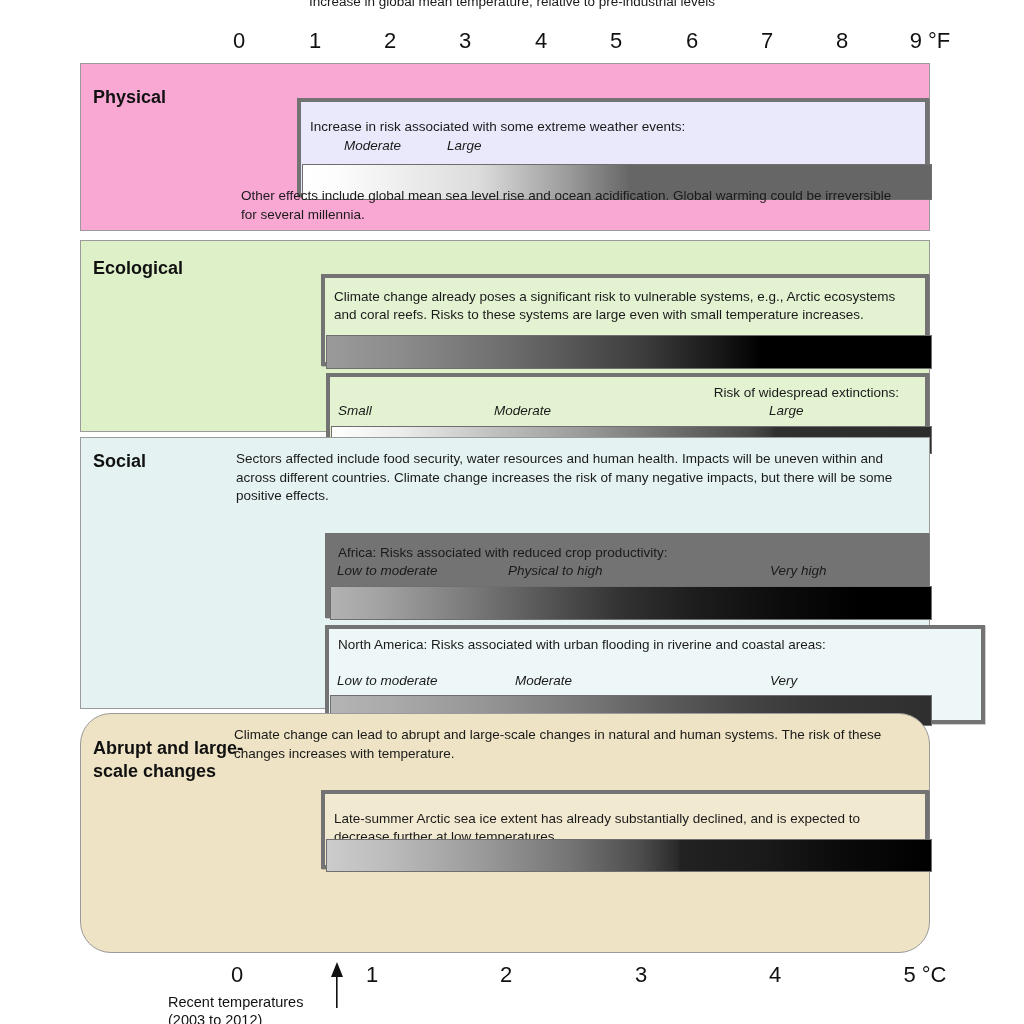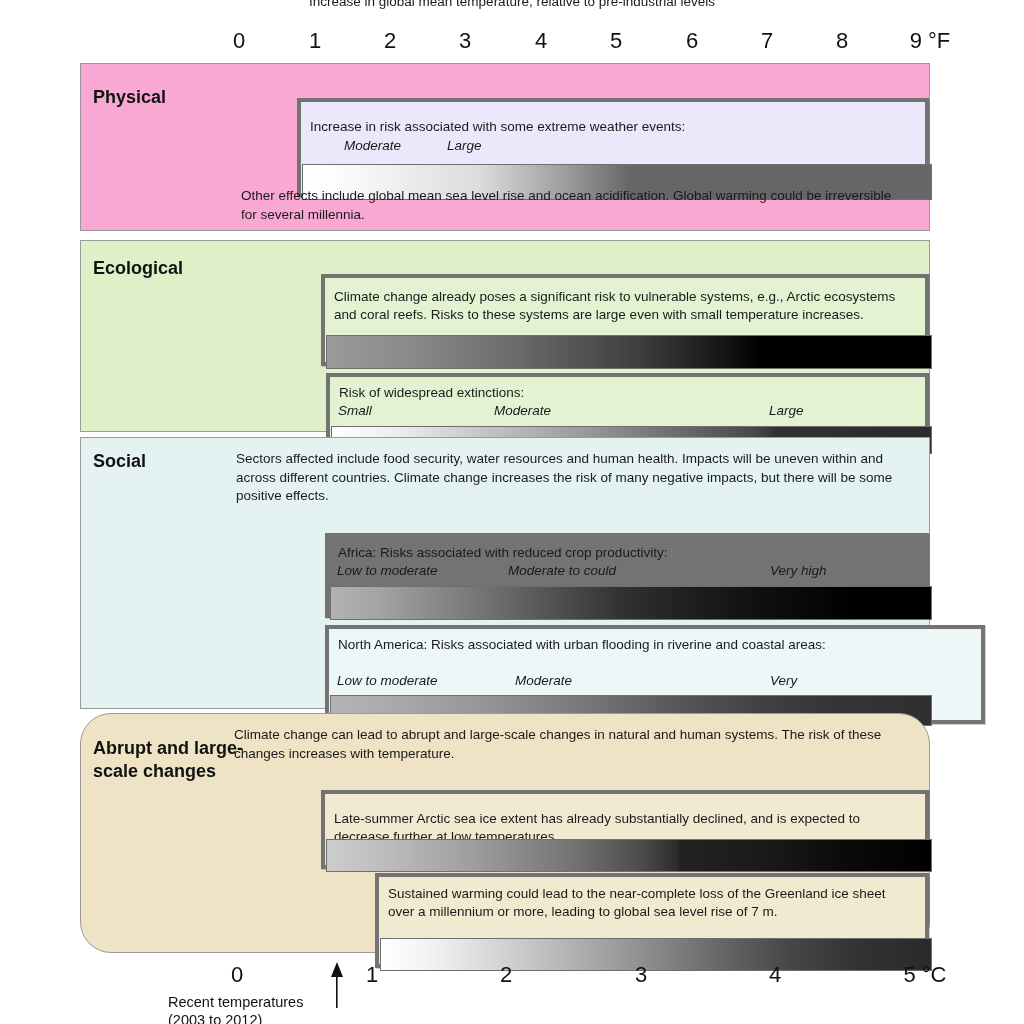--- a/index.html
+++ b/index.html
@@ -119,38 +119,38 @@
   <div class="panel" style="top:240px;height:192px;background:#ddf0c8;">
     <div class="panel-label" style="top:16px;">Ecological</div>
 
     <div class="riskbox" style="left:240px;top:9px;width:608px;height:92px;background:#e3f3d2;">
       <div class="rb-title" style="top:10px;width:580px;">Climate change already poses a significant risk to vulnerable systems, e.g., Arctic ecosystems and coral reefs. Risks to these systems are large even with small temperature increases.</div>
       <div class="gradbar" style="left:1px;top:57px;width:606px;height:34px;
            background:linear-gradient(to right,#9a9a9a 0%,#8c8c8c 12%,#6d6d6d 30%,#3d3d3d 52%,#141414 66%,#000000 72%,#000000 100%);"></div>
     </div>
 
     <div class="riskbox" style="left:245px;top:108px;width:603px;height:76px;background:#e3f3d2;">
-      <div class="rb-title" style="top:7px;width:560px;">Risk of widespread extinctions:</div>
+      <div class="rb-title" style="top:7px;width:560px;text-align:right;">Risk of widespread extinctions:</div>
       <span class="rb-level" style="left:8px;top:26px;">Small</span>
       <span class="rb-level" style="left:164px;top:26px;">Moderate</span>
       <span class="rb-level" style="left:439px;top:26px;">Large</span>
       <div class="gradbar" style="left:1px;top:49px;width:601px;height:28px;
            background:linear-gradient(to right,#ffffff 0%,#ebebeb 12%,#c3c3c3 26%,#9a9a9a 42%,#6b6b6b 58%,#4a4a4a 70%,#3a3a3a 73%,#303030 74%,#2c2c2c 100%);"></div>
     </div>
   </div>
 
   <div class="panel" style="top:437px;height:272px;background:#e5f2f2;">
     <div class="panel-label" style="top:12px;">Social</div>
 
     <div class="para" style="left:155px;top:12px;width:660px;">Sectors affected include food security, water resources and human health. Impacts will be uneven within and across different countries. Climate change increases the risk of many negative impacts, but there will be some positive effects.</div>
 
     <div class="riskbox" style="left:244px;top:71px;width:604px;height:85px;background:#737373;">
       <div class="rb-title" style="top:7px;width:580px;">Africa: Risks associated with reduced crop productivity:</div>
       <span class="rb-level" style="left:8px;top:26px;">Low to moderate</span>
-      <span class="rb-level" style="left:179px;top:26px;">Moderate to could</span>
+      <span class="rb-level" style="left:179px;top:26px;">Physical to high</span>
       <span class="rb-level" style="left:441px;top:26px;">Very high</span>
       <div class="gradbar" style="left:1px;top:49px;width:602px;height:34px;
            background:linear-gradient(to right,#b2b2b2 0%,#a3a3a3 8%,#7d7d7d 22%,#555555 36%,#333333 48%,#1e1e1e 60%,#0d0d0d 74%,#000000 88%,#000000 100%);"></div>
     </div>
 
     <div class="riskbox" style="left:244px;top:163px;width:660px;height:99px;background:#edf7f7;padding-left:24px;">
       <div class="rb-title" style="top:7px;width:560px;">North America: Risks associated with urban flooding in riverine and coastal areas:</div>
       <span class="rb-level" style="left:8px;top:44px;">Low to moderate</span>
       <span class="rb-level" style="left:186px;top:44px;">Moderate</span>
       <span class="rb-level" style="left:441px;top:44px;">Very</span>
@@ -163,25 +163,20 @@
     <div class="panel-label" style="top:23px;">Abrupt and large-scale changes</div>
 
     <div class="para" style="left:153px;top:12px;width:685px;">Climate change can lead to abrupt and large-scale changes in natural and human systems. The risk of these changes increases with temperature.</div>
 
     <div class="riskbox" style="left:240px;top:52px;width:608px;height:79px;background:#f2e9d1;">
       <div class="rb-title" style="top:16px;width:570px;">Late-summer Arctic sea ice extent has already substantially declined, and is expected to decrease further at low temperatures.</div>
       <div class="gradbar" style="left:1px;top:45px;width:606px;height:33px;
            background:linear-gradient(to right,#cccccc 0%,#bcbcbc 10%,#9e9e9e 24%,#757575 40%,#4c4c4c 52%,#2b2b2b 58%,#222222 58.5%,#1a1a1a 72%,#0a0a0a 86%,#000000 100%);"></div>
     </div>
 
-    <div class="riskbox" style="left:294px;top:135px;width:554px;height:95px;background:#f2e9d1;">
-      <div class="rb-title" style="top:8px;width:520px;">Sustained warming could lead to the near-complete loss of the Greenland ice sheet over a millennium or more, leading to global sea level rise of 7 m.</div>
-      <div class="gradbar" style="left:1px;top:61px;width:552px;height:33px;
-           background:linear-gradient(to right,#ffffff 0%,#f4f4f4 8%,#d8d8d8 20%,#b4b4b4 34%,#8e8e8e 48%,#666666 62%,#474747 74%,#333333 86%,#2a2a2a 100%);"></div>
-    </div>
   </div>
 
   <div class="axis-bottom">
     <span class="axis-tick" style="left:237px">0</span>
     <span class="axis-tick" style="left:372px">1</span>
     <span class="axis-tick" style="left:506px">2</span>
     <span class="axis-tick" style="left:641px">3</span>
     <span class="axis-tick" style="left:775px">4</span>
     <span class="axis-tick" style="left:925px">5 °C</span>
   </div>

